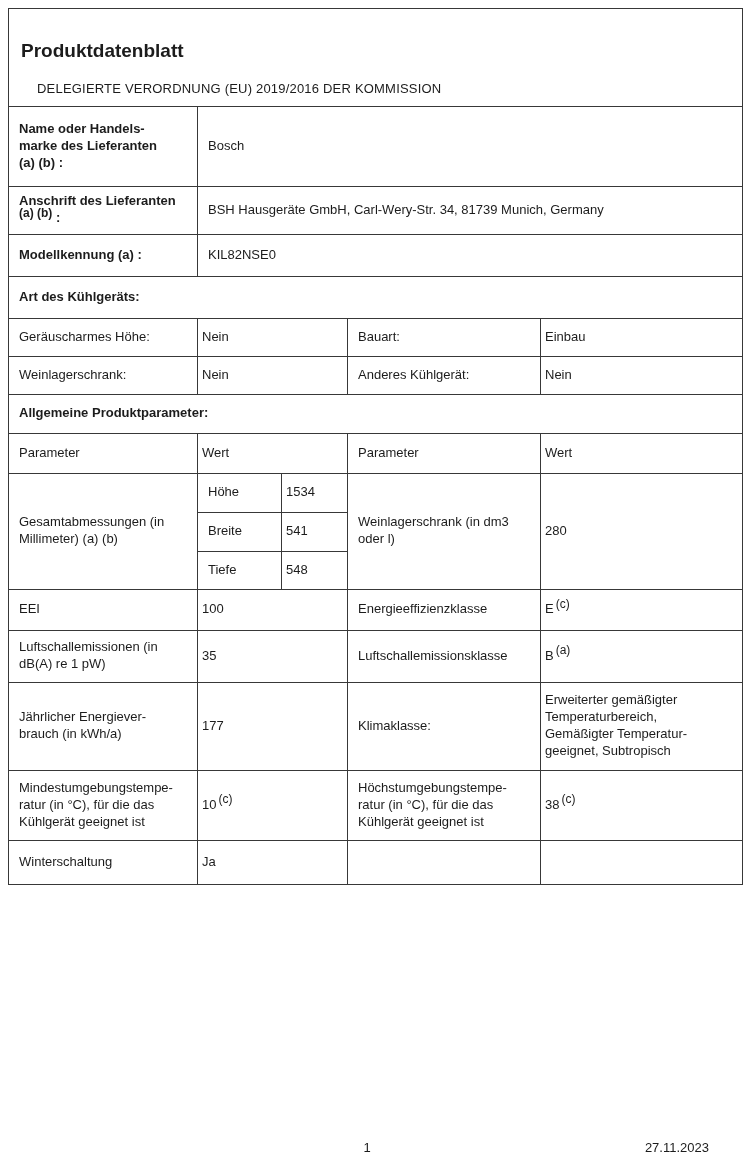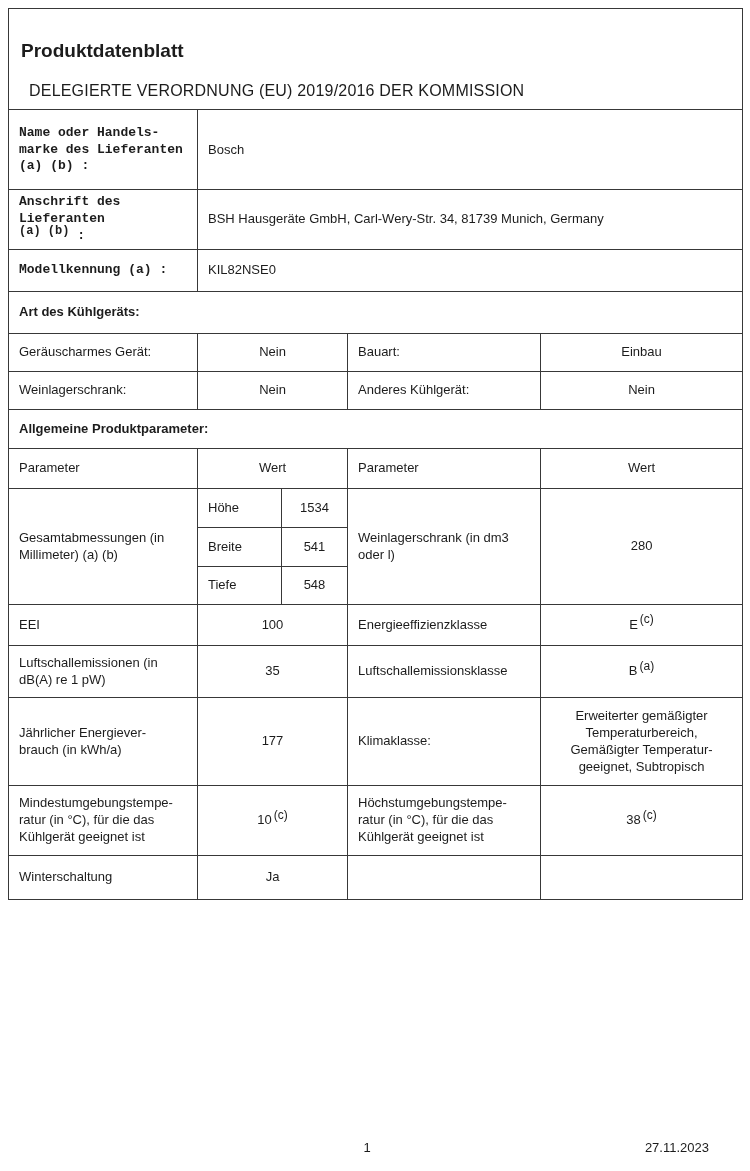--- a/index.html
+++ b/index.html
@@ -18,35 +18,35 @@
     table-layout: fixed;
   }
   td {
     border: 1px solid #383838;
     font-size: 13px;
     line-height: 1.3;
     vertical-align: middle;
     padding: 4px 8px 4px 10px;
     overflow: hidden;
   }
-  td.c { text-align: center; padding: 4px 4px; }
-  td.lbl { font-weight: bold; font-family: Liberation Mono, monospace; }
+  td.c { padding: 4px 4px; }
+  td.lbl { font-weight: bold; }
   td.section { font-weight: bold; }
   .ln { display: block; }
   sup.sup {
     font-size: 12px;
     vertical-align: super;
     line-height: 0;
     margin-left: 2px;
     white-space: nowrap;
   }
   sup.sup:empty { display: none; }
   .title-cell { padding: 12px 14px 8px 12px; vertical-align: top; }
   .doc-title { font-size: 19px; font-weight: bold; margin: 18px 0 0 0; }
-  .doc-subtitle { font-size: 16px; font-weight: normal; margin: 17px 0 0 8px; letter-spacing: 0.2px; }
+  .doc-subtitle { font-size: 13px; font-weight: normal; margin: 17px 0 0 16px; letter-spacing: 0.2px; }
   .footer { position: absolute; top: 1140px; left: 0; width: 750px; font-size: 13px; }
   .footer-page { position: absolute; left: 0; width: 734px; text-align: center; }
   .footer-date { position: absolute; right: 41px; top: 0; }
 </style>
 </head>
 <body>
 
 <table class="sheet">
   <colgroup>
     <col style="width:189px">
@@ -84,21 +84,21 @@
   <tr style="height:42px">
     <td class="lbl">Modellkennung (a) :</td>
     <td colspan="4">KIL82NSE0</td>
   </tr>
 
   <tr style="height:42px">
     <td colspan="5" class="section">Art des Kühlgeräts:</td>
   </tr>
 
   <tr style="height:38px">
-    <td>Geräuscharmes Gerät:</td>
+    <td>Geräuscharmes Höhe:</td>
     <td colspan="2" class="c">Nein</td>
     <td>Bauart:</td>
     <td class="c">Einbau</td>
   </tr>
 
   <tr style="height:38px">
     <td>Weinlagerschrank:</td>
     <td colspan="2" class="c">Nein</td>
     <td>Anderes Kühlgerät:</td>
     <td class="c">Nein</td>

